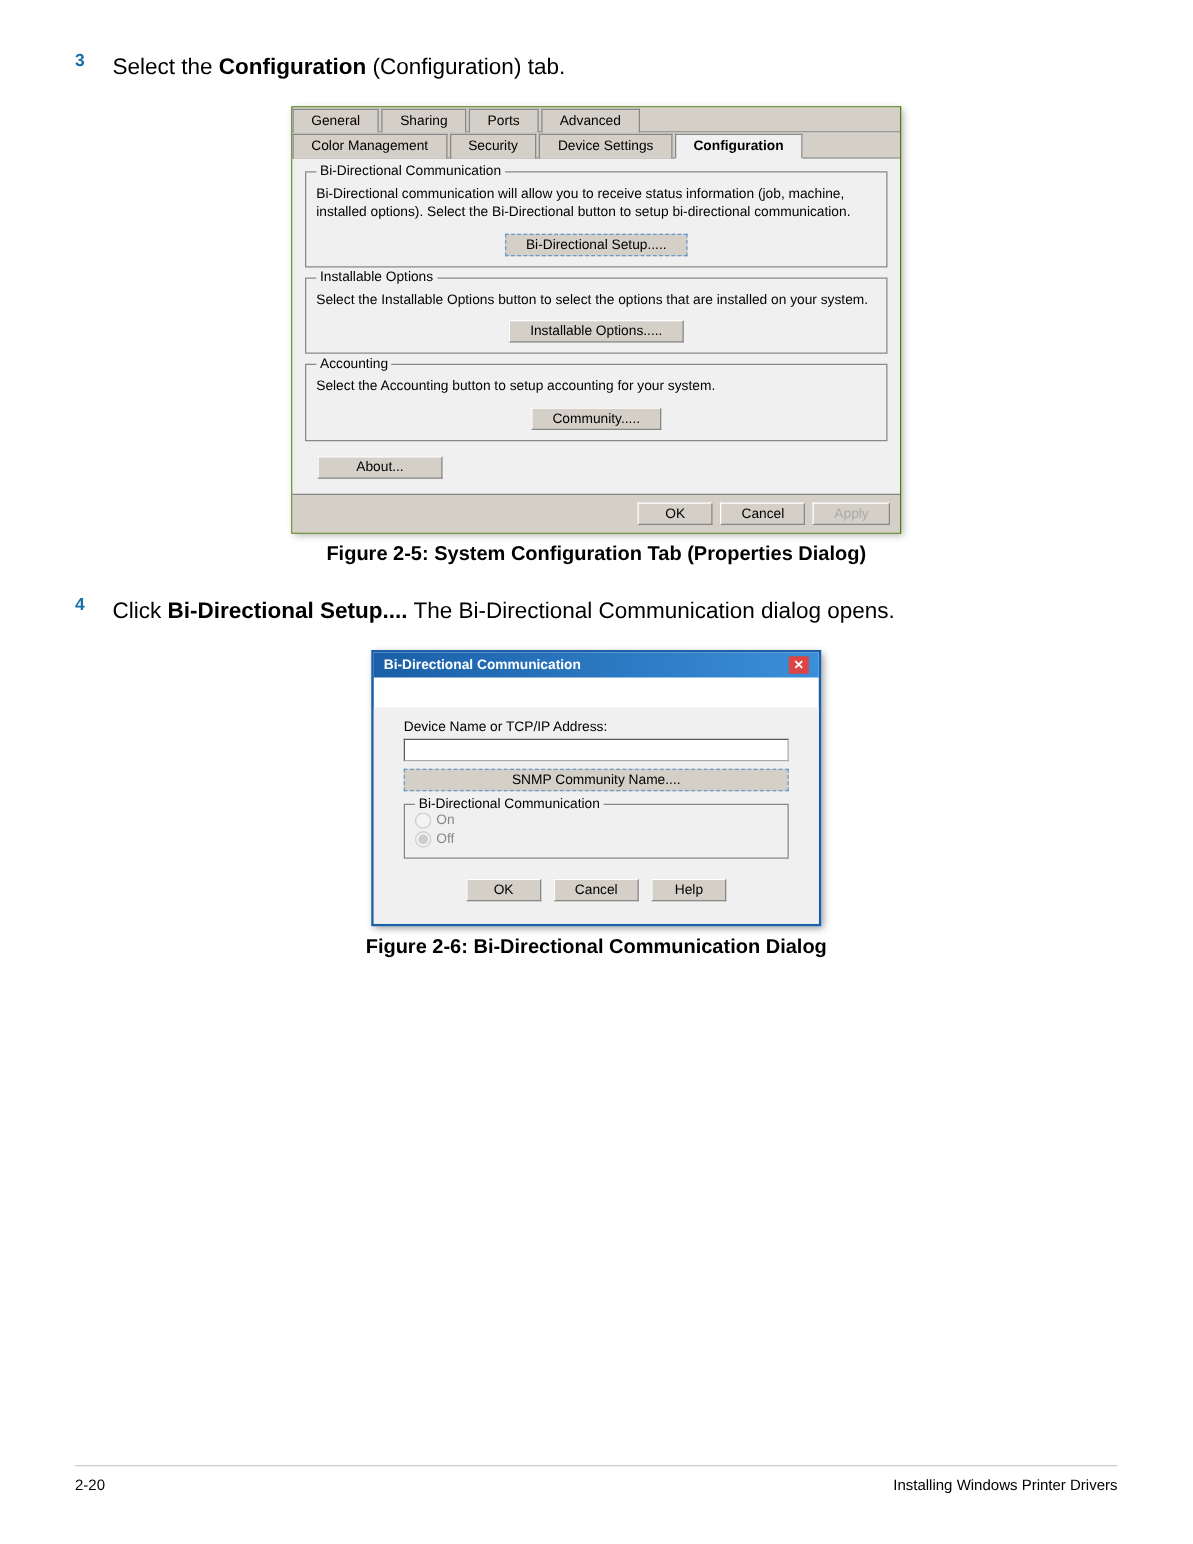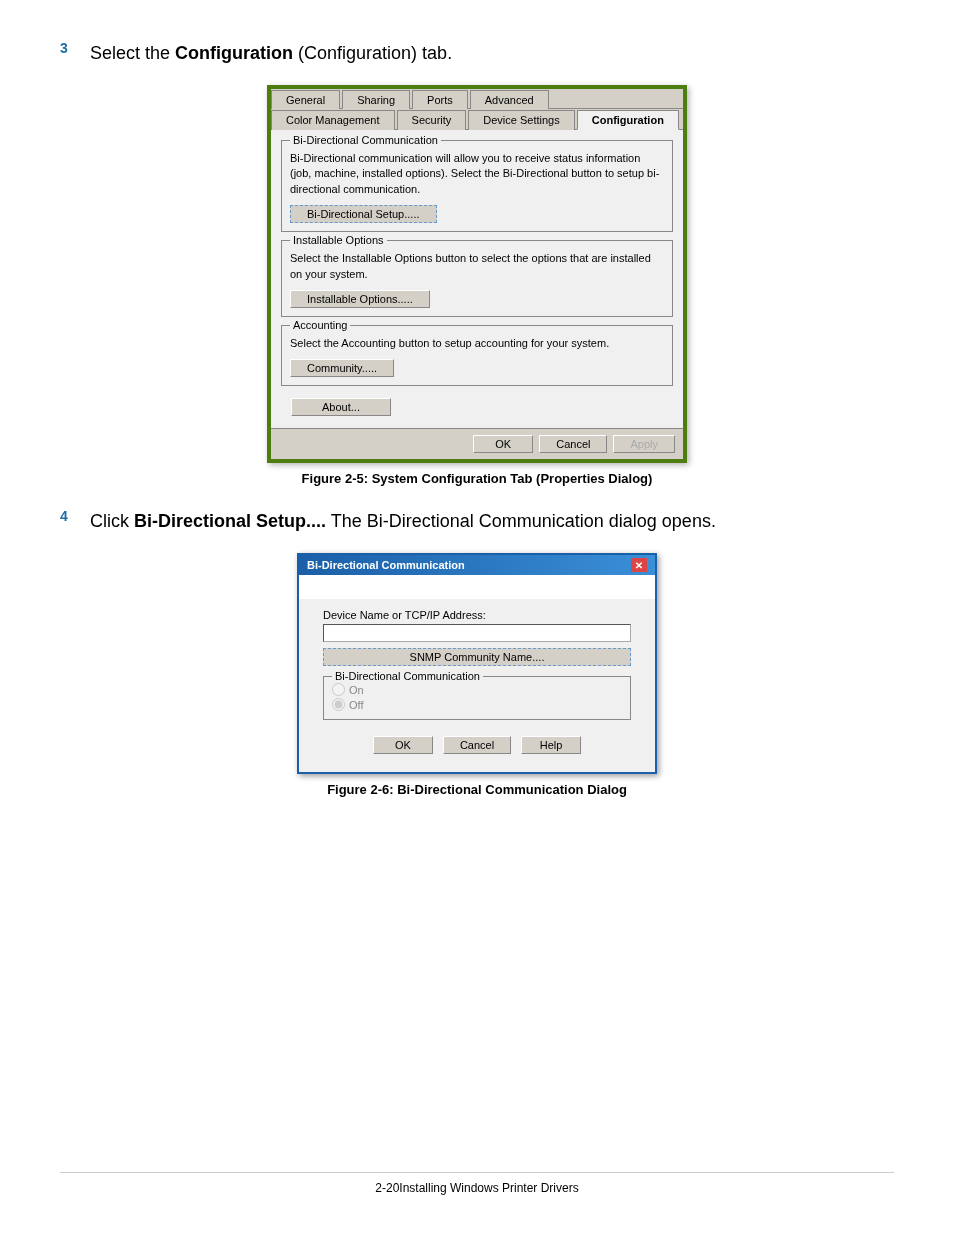--- a/index.html
+++ b/index.html
@@ -43,22 +43,22 @@
 
     
     .dialog-wrapper {
       display: flex;
       justify-content: center;
       margin: 14px 0 8px 0;
     }
 
     
     .properties-dialog {
-      width: 420px;
-      border: 4px solid #4d7c0f;
+      width: 488px;
+      border: 1px solid #4d7c0f;
       background: #f0f0f0;
       box-shadow: 2px 2px 6px rgba(0,0,0,0.3);
       font-size: 11px;
       font-family: 'Tahoma', Arial, sans-serif;
     }
 
     .props-tabs-row1, .props-tabs-row2 {
       display: flex;
       background: #d4d0c8;
       border-bottom: 1px solid #888;
@@ -111,21 +111,21 @@
     .section-text {
       font-size: 11px;
       line-height: 1.4;
       margin-top: 4px;
       margin-bottom: 8px;
       color: #000;
     }
 
     .section-btn-row {
       display: flex;
-      justify-content: flex-start;
+      justify-content: center;
     }
 
     .win-button {
       background: #d4d0c8;
       border: 1px solid #888;
       border-top-color: #fff;
       border-left-color: #fff;
       padding: 2px 16px;
       font-size: 11px;
       font-family: 'Tahoma', Arial, sans-serif;
@@ -158,21 +158,21 @@
     }
 
     .props-footer .win-button.disabled {
       color: #aaa;
       text-align: center;
     }
 
     
     .figure-caption {
       text-align: center;
-      font-size: 13px;
+      font-size: 16px;
       font-weight: bold;
       margin: 6px 0 22px 0;
       color: #000;
     }
 
     
     .bidir-dialog {
       width: 360px;
       border: 2px solid #1a5fa8;
       background: #ffffff;
@@ -278,21 +278,21 @@
 
     
     .page-footer {
       position: fixed;
       bottom: 40px;
       left: 60px;
       right: 60px;
       border-top: 1px solid #ccc;
       padding-top: 8px;
       display: flex;
-      justify-content: center;
+      justify-content: space-between;
       font-size: 12px;
       color: #000;
     }
   </style>
 </head>
 <body>
 
 <div class="page-content">
 
   <div class="step-line">

